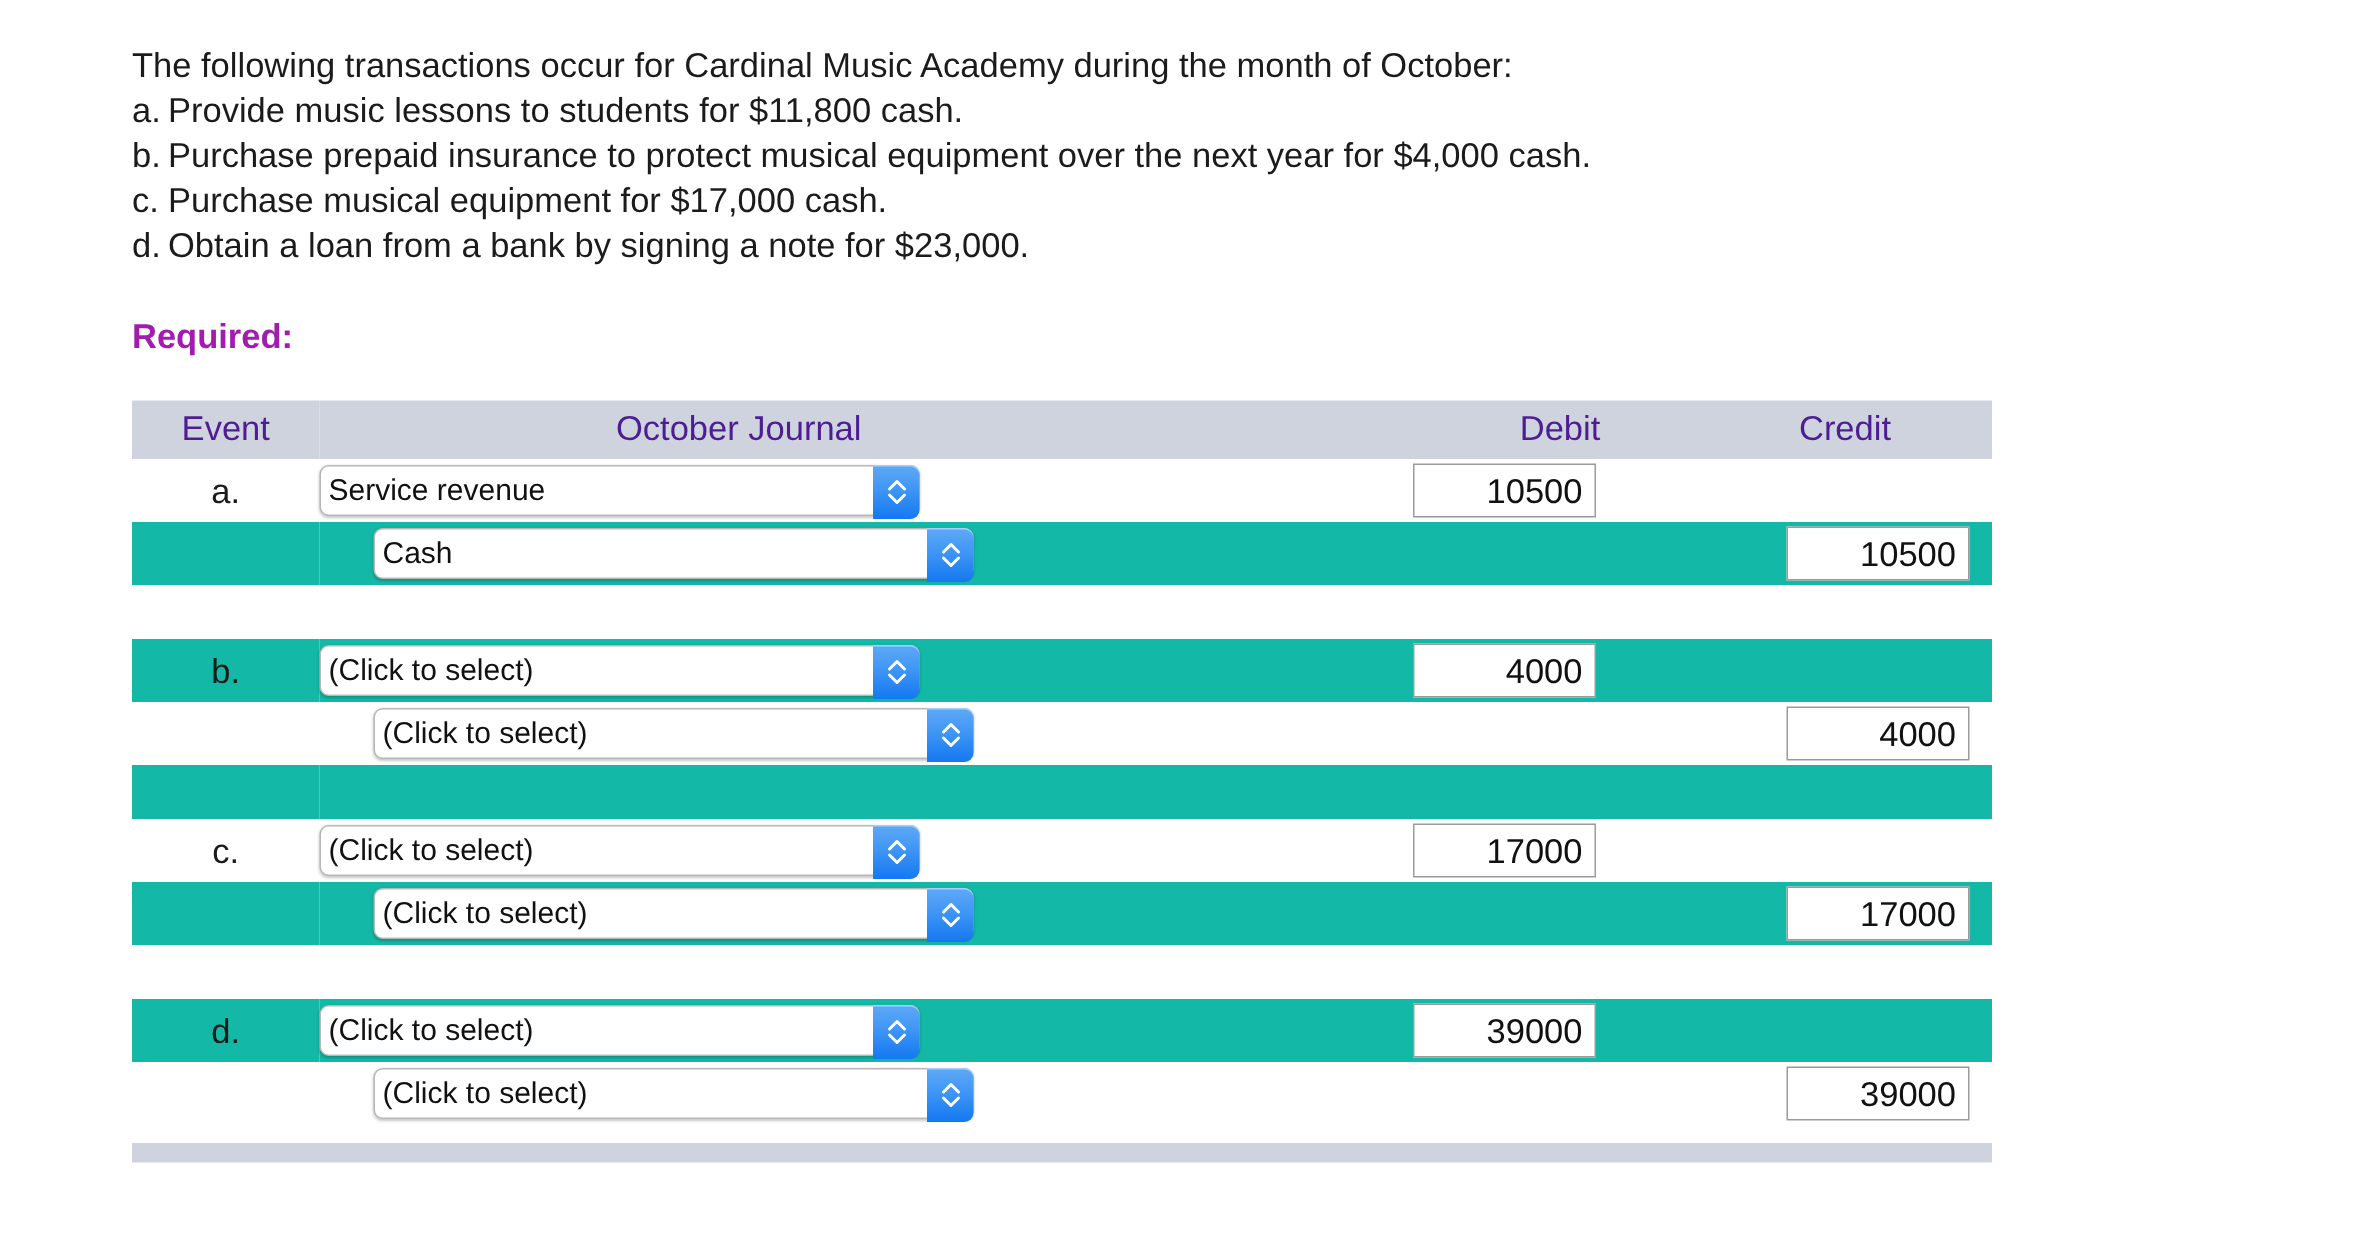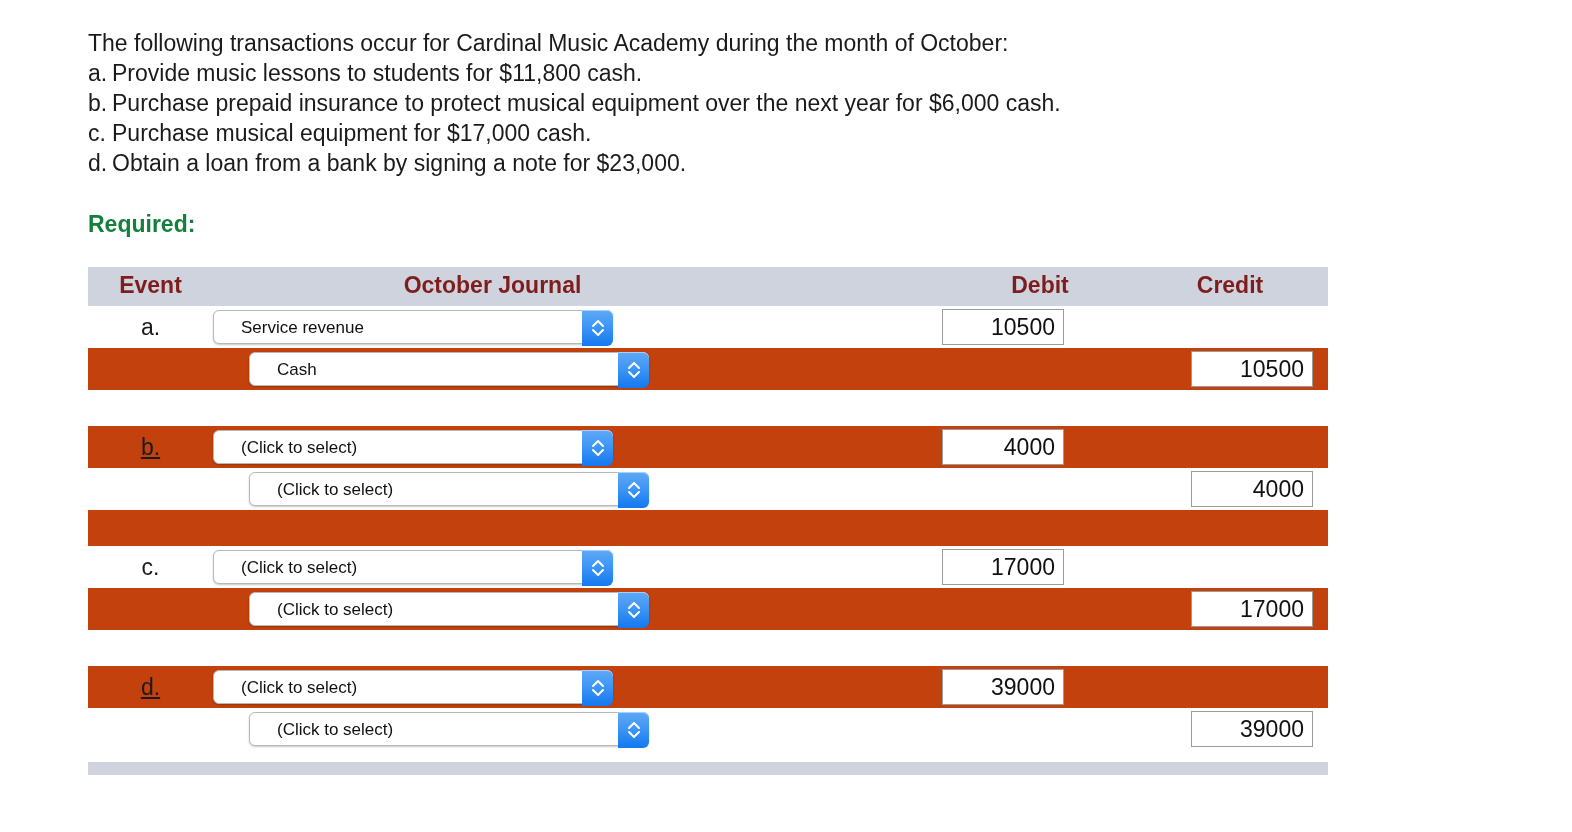--- a/index.html
+++ b/index.html
@@ -47,21 +47,21 @@
     min-width: 24px;
   }
 
   .required-block {
     margin-top: 31px;
     font-size: 23px;
     line-height: 31px;
   }
   .required-label {
     font-weight: bold;
-    color: #15803d;
+    color: #a21caf;
   }
   .required-line {
     white-space: nowrap;
   }
   .omit-note {
     color: #ff0000;
     font-weight: bold;
   }
 
   
@@ -75,38 +75,38 @@
     table-layout: fixed;
   }
   table.journal col.c-event   { width: 125px; }
   table.journal col.c-journal { width: 729px; }
   table.journal col.c-debit   { width: 190px; }
   table.journal col.c-credit  { width: 196px; }
 
   thead th {
     background: #ced3dd;
     font-size: 23px;
-    font-weight: bold;
-    color: #7f1d1d;
+    font-weight: normal;
+    color: #4c1d95;
     padding: 5px 0 7px 0;
     text-align: center;
     border: 0;
   }
   th.h-journal { padding-right: 170px; }
   th.h-debit   { padding-left: 6px; }
   th.h-credit  { }
 
   tbody td {
     padding: 0;
     border: 0;
     vertical-align: middle;
     height: 42px;
   }
   tr.r-white td { background: #ffffff; }
-  tr.r-gray  td { background: #c2410c; text-decoration: underline; }
+  tr.r-gray  td { background: #14b8a6; }
   tr.r-spacer td { height: 36px; }
 
   td.cell-event {
     text-align: center;
     font-size: 23px;
     color: #1b1b1b;
   }
   td.cell-journal { padding-left: 0; }
   td.cell-debit,
   td.cell-credit { text-align: right; }
@@ -122,26 +122,26 @@
     box-sizing: border-box;
     background: #ffffff;
     border: 1px solid #b8b8b8;
     border-radius: 6px;
     box-shadow: 0 1px 2px rgba(0,0,0,0.22);
     vertical-align: middle;
   }
   .select.indent { margin-left: 36px; }
   .select-value {
     position: absolute;
-    left: 27px;
+    left: 5px;
     top: 0;
     right: 38px;
     height: 34px;
     line-height: 33px;
-    font-size: 17px;
+    font-size: 20px;
     color: #111111;
     white-space: nowrap;
     overflow: hidden;
   }
   .select-stepper {
     position: absolute;
     right: -1px;
     top: -1px;
     width: 31px;
     height: 36px;
@@ -188,21 +188,21 @@
 
   <div class="prompt">
     <div class="prompt-intro">The following transactions occur for Cardinal Music Academy during the month of October:</div>
     <ul class="prompt-list">
       <li class="prompt-item">
         <span class="prompt-marker">a.</span>
         <span>Provide music lessons to students for $11,800 cash.</span>
       </li>
       <li class="prompt-item">
         <span class="prompt-marker">b.</span>
-        <span>Purchase prepaid insurance to protect musical equipment over the next year for $6,000 cash.</span>
+        <span>Purchase prepaid insurance to protect musical equipment over the next year for $4,000 cash.</span>
       </li>
       <li class="prompt-item">
         <span class="prompt-marker">c.</span>
         <span>Purchase musical equipment for $17,000 cash.</span>
       </li>
       <li class="prompt-item">
         <span class="prompt-marker">d.</span>
         <span>Obtain a loan from a bank by signing a note for $23,000.</span>
       </li>
     </ul>

